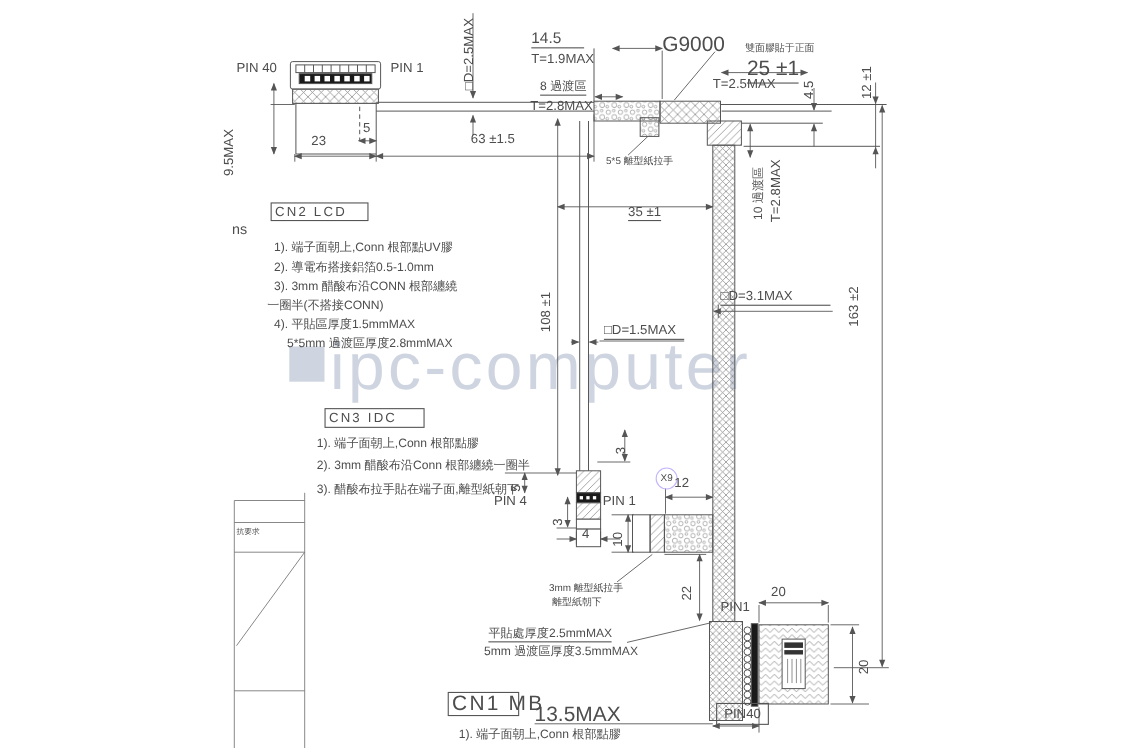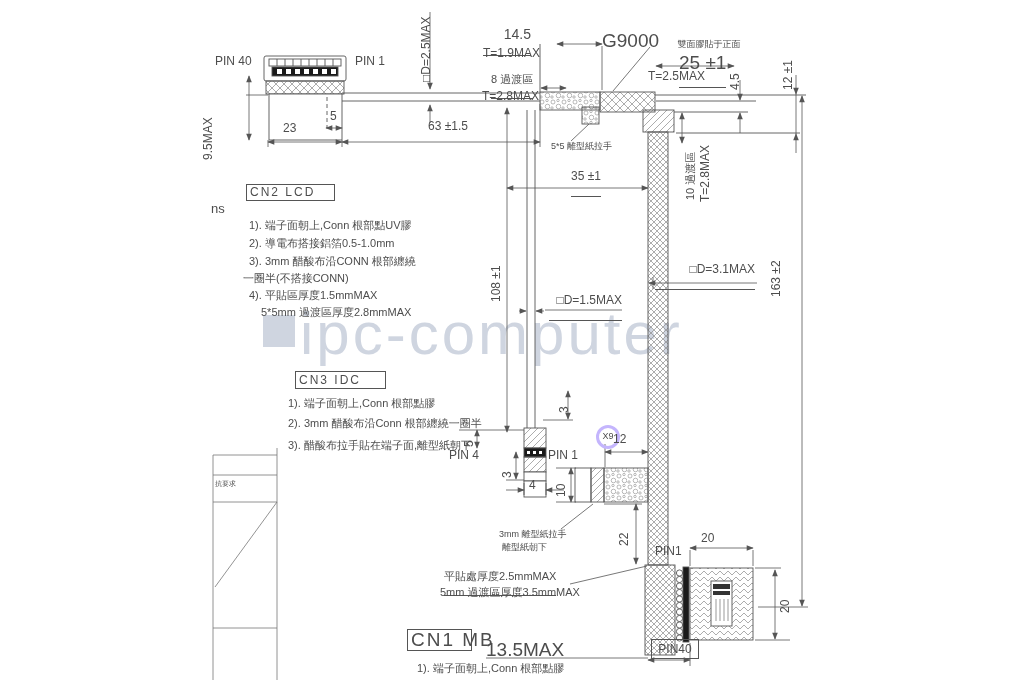--- a/index.html
+++ b/index.html
@@ -1,28 +1,28 @@
 <!DOCTYPE html>
 <html><head>
 <meta charset="utf-8">
 <style>
   html,body{margin:0;padding:0;background:#fff;}
   #page{position:relative;width:1024px;height:680px;background:#ffffff;overflow:hidden;
         font-family:"Liberation Sans","DejaVu Sans",sans-serif;color:#4d4d4d;}
   .lbl{position:absolute;white-space:nowrap;font-size:12px;line-height:1.1;color:#4d4d4d;}
   .v{transform:rotate(-90deg);transform-origin:0 0;}
-  .ul{border-bottom:1px solid #555;padding-bottom:13px;text-align:right;}
+  .ul{border-bottom:1px solid #555;padding-bottom:1px;}
   .s9{font-size:9px;} .s11{font-size:11px;} .s13{font-size:19px;} .s14{font-size:14px;} .s7{font-size:7px;}
   .boxed{border:1px solid #555;letter-spacing:2px;}
   #watermark{position:absolute;left:300px;top:299px;font-size:60px;letter-spacing:3px;
              color:#cfd5e0;z-index:1;}
   #wm-square{position:absolute;left:263px;top:315px;width:32px;height:32px;background:#cfd5e0;z-index:1;}
   svg#linework{position:absolute;left:0;top:0;z-index:2;}
   .lbl{z-index:3;}
-  .circle{border:3px solid #c4b5fd;border-radius:50%;width:18px;height:18px;
+  .circle{border:1px solid #c4b5fd;border-radius:50%;width:18px;height:18px;
           display:flex;align-items:center;justify-content:center;}
 </style>
 </head>
 <body>
 
 <div id="page">
 
   <div id="wm-square"></div>
   <div id="watermark">ipc-computer</div>
 
@@ -202,21 +202,21 @@
   <span class="lbl v" style="left:782px;top:90px">12 ±1</span>
 
   <span class="lbl v" style="left:202px;top:160px">9.5MAX</span>
   <span class="lbl" style="left:283px;top:122px">23</span>
   <span class="lbl" style="left:330px;top:110px">5</span>
   <span class="lbl" style="left:428px;top:120px">63 ±1.5</span>
 
   <span class="lbl s9" style="left:551px;top:142px">5*5 離型紙拉手</span>
   <span class="lbl v s11" style="left:684px;top:200px">10 過渡區</span>
   <span class="lbl v" style="left:699px;top:202px">T=2.8MAX</span>
-  <span class="lbl ul" style="left:571px;top:170px">35 ±1</span>
+  <span class="lbl ul" style="left:571px;top:186px">35 ±1</span>
 
   <span class="lbl boxed" style="left:246px;top:184px;width:84px;height:15px;line-height:15px;padding-left:3px">CN2 LCD</span>
   <span class="lbl s11" style="left:249px;top:219px">1). 端子面朝上,Conn 根部點UV膠</span>
   <span class="lbl s11" style="left:249px;top:237px">2). 導電布搭接鋁箔0.5-1.0mm</span>
   <span class="lbl s11" style="left:249px;top:255px">3). 3mm 醋酸布沿CONN 根部纏繞</span>
   <span class="lbl s11" style="left:243px;top:272px">一圈半(不搭接CONN)</span>
   <span class="lbl s11" style="left:249px;top:289px">4). 平貼區厚度1.5mmMAX</span>
   <span class="lbl s11" style="left:261px;top:306px">5*5mm 過渡區厚度2.8mmMAX</span>
 
   <span class="lbl v" style="left:490px;top:302px">108 ±1</span>

